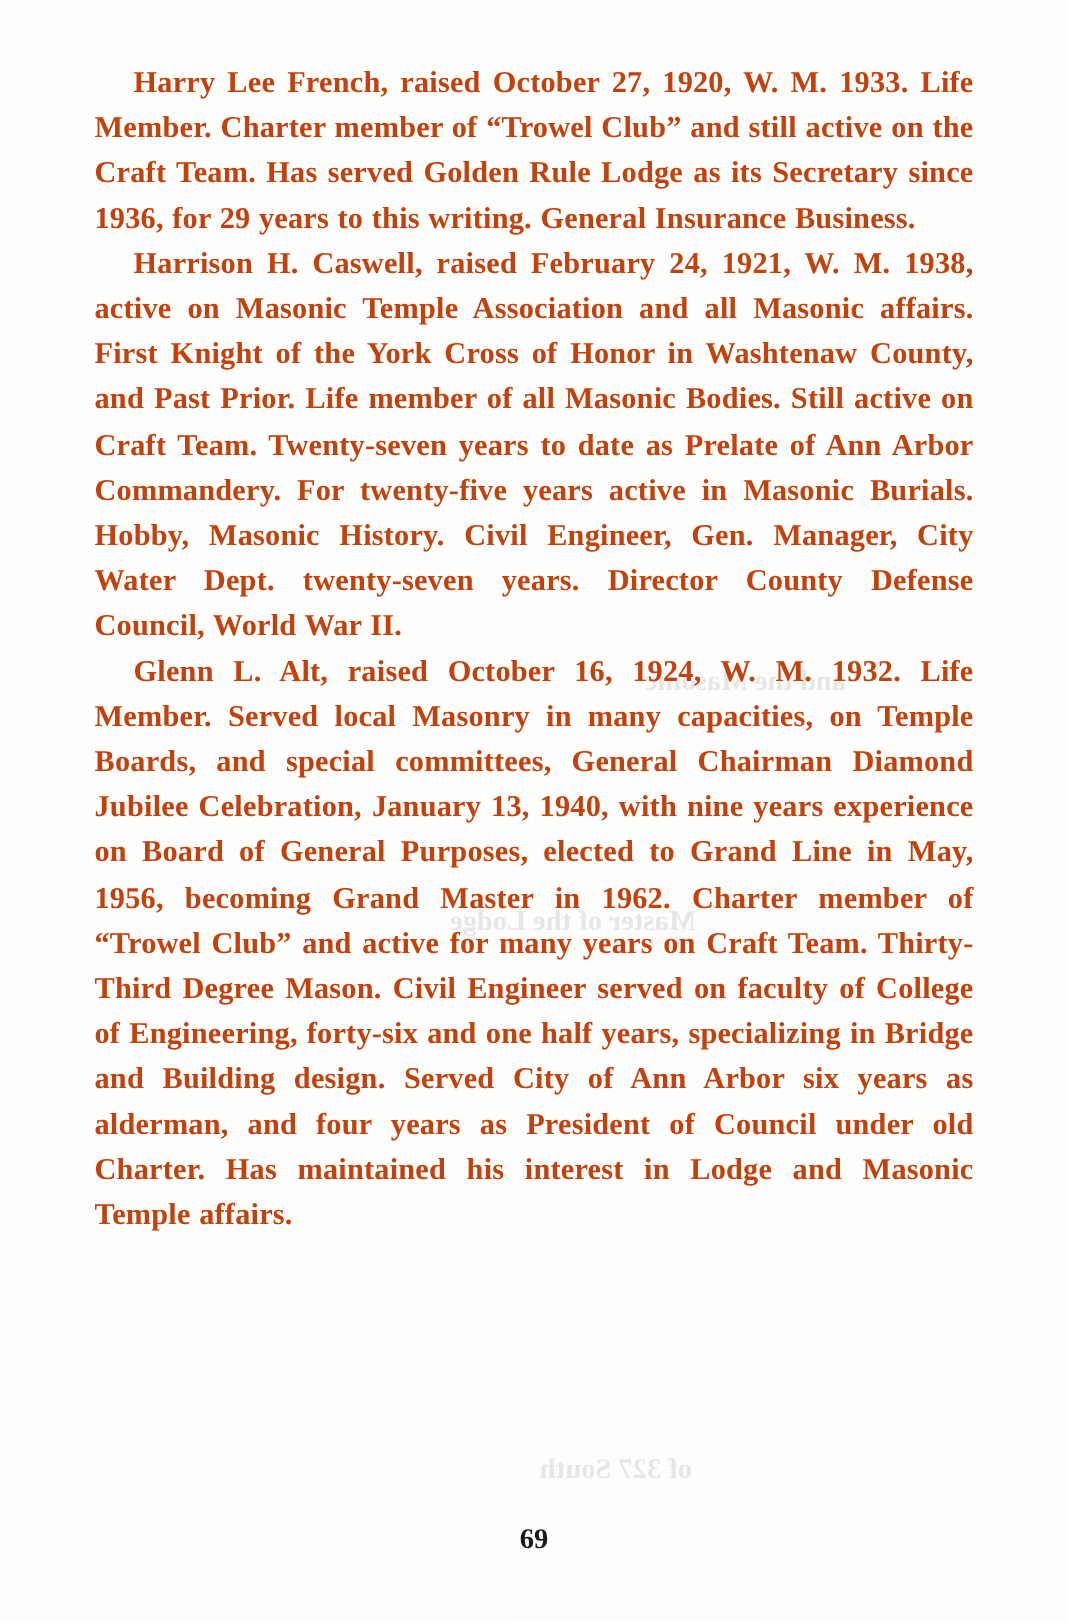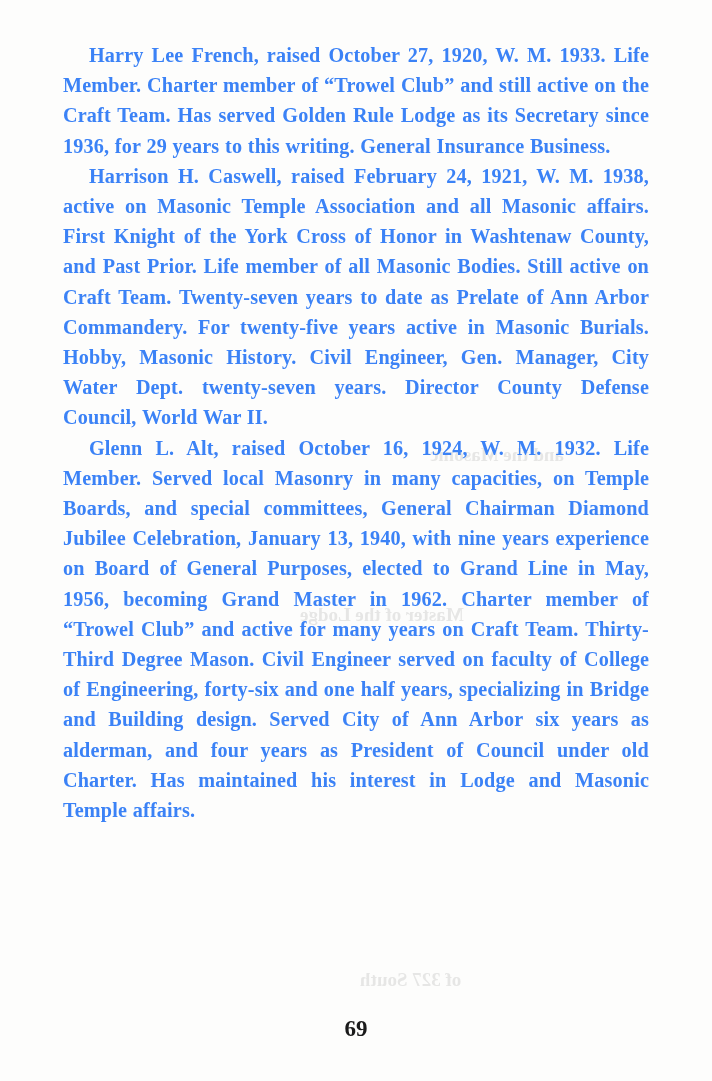--- a/index.html
+++ b/index.html
@@ -30,33 +30,33 @@
   }
   p.para {
     margin: 0 0 0 0;
     text-indent: 26px;
     text-align: justify;
     font-size: 20.2px;
     line-height: 30.2px;
     letter-spacing: 0.15px;
     word-spacing: 0.5px;
     font-weight: 600;
-    color: #3b82f6;
+    color: #c2410c;
     -webkit-font-smoothing: antialiased;
   }
   p.para + p.para {
     margin-top: 0px;
   }
   .folio {
     position: absolute;
     left: 0;
     top: 1016px;
     width: 712px;
     text-align: center;
-    font-size: 23px;
+    font-size: 19px;
     font-weight: 600;
     color: #1a1a1a;
     font-family: "Liberation Serif", "DejaVu Serif", serif;
   }
   
   .ghost {
     position: absolute;
     color: rgba(140,140,140,0.20);
     font-size: 19px;
     line-height: 30px;

